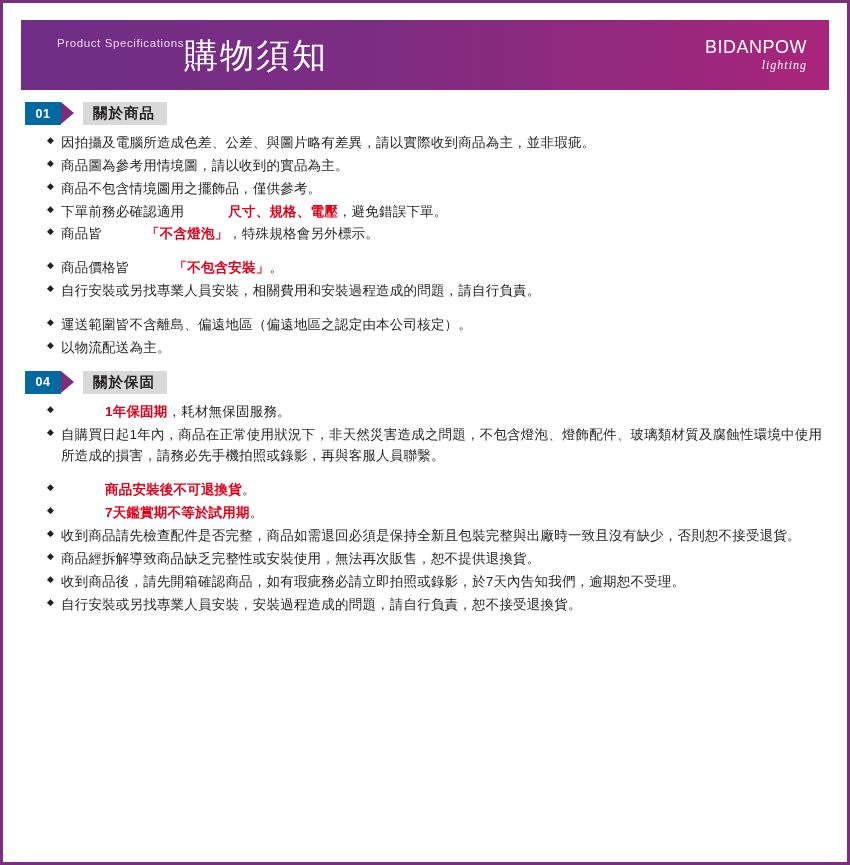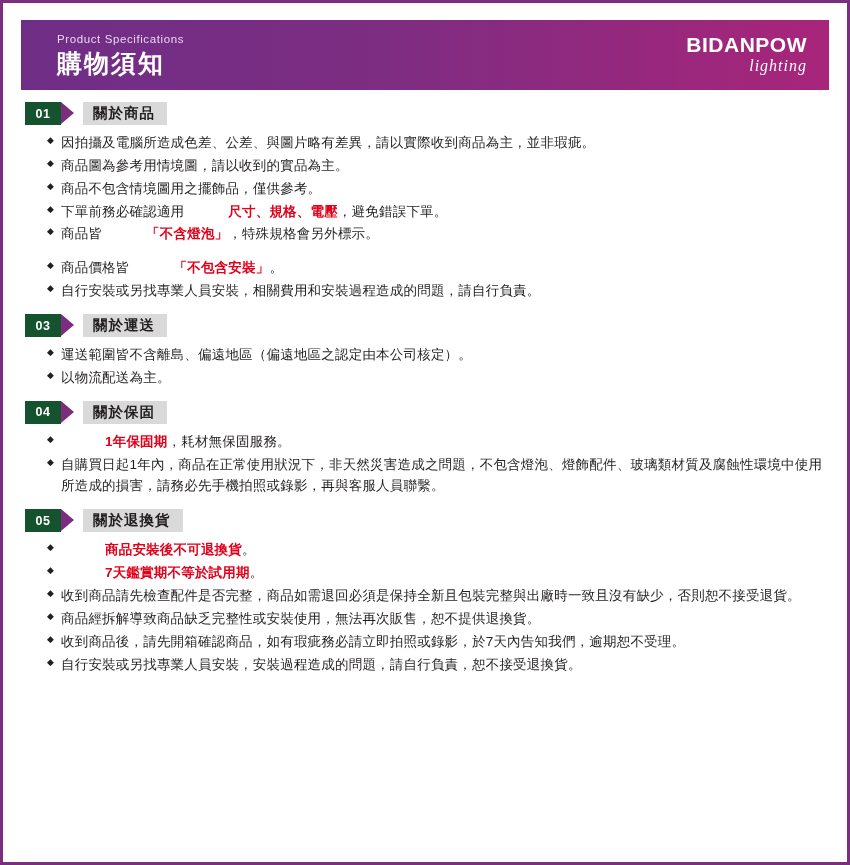--- a/index.html
+++ b/index.html
@@ -29,72 +29,72 @@
     margin: 17px 18px 0 18px;
     background: linear-gradient(90deg, #6f2e86 0%, #7d2d82 45%, #a8257a 100%);
     display: flex;
     align-items: center;
     justify-content: space-between;
     padding: 0 22px 0 36px;
     box-sizing: border-box;
   }
   .header-left {
     display: flex;
-    flex-direction: column;
+    flex-direction: row;
     justify-content: flex-end;
     line-height: 1;
   }
   .header-eyebrow {
     color: #e9d7ef;
     font-size: 11.5px;
     letter-spacing: 0.6px;
     margin-bottom: 5px;
     font-family: "Liberation Sans", sans-serif;
   }
   .header-title {
     color: #ffffff;
-    font-size: 25px;
-    font-weight: bold;
+    font-size: 34px;
+    font-weight: normal;
     letter-spacing: 2px;
   }
   .brand {
     text-align: right;
     line-height: 1;
     padding-bottom: 2px;
   }
   .brand-name {
     color: #ffffff;
-    font-size: 21px;
-    font-weight: bold;
+    font-size: 18px;
+    font-weight: normal;
     letter-spacing: 0.5px;
   }
   .brand-sub {
     color: #ffffff;
-    font-size: 16px;
+    font-size: 12px;
     font-style: italic;
     letter-spacing: 1px;
     margin-top: 3px;
     font-family: "Liberation Serif", serif;
   }
   
   .content {
     padding: 12px 20px 0 22px;
   }
   .section {
     margin-bottom: 2px;
   }
   .sec-head {
     display: flex;
     align-items: stretch;
     height: 23px;
     margin-bottom: 7px;
   }
   .sec-num {
     position: relative;
-    background: #14532d;
+    background: #0369a1;
     color: #ffffff;
     font-size: 12.5px;
     font-weight: bold;
     display: flex;
     align-items: center;
     justify-content: center;
     width: 36px;
     letter-spacing: 0.5px;
   }
   .sec-num::after {
@@ -203,24 +203,20 @@
             <span class="item-text"><span>商品價格皆</span><span class="hl-red">「不包含安裝」</span><span>。</span></span>
           </div>
           <div class="item">
             <span class="bullet">◆</span>
             <span class="item-text"><span>自行安裝或另找專業人員安裝，相關費用和安裝過程造成的問題，請自行負責。</span></span>
           </div>
         </div>
         <div class="sec-gap"></div>
       </div>
       <div class="section">
-        <div class="sec-head">
-          <div class="sec-num">03</div>
-          <div class="sec-title">關於運送</div>
-        </div>
         <div class="items">
           <div class="item">
             <span class="bullet">◆</span>
             <span class="item-text"><span>運送範圍皆不含離島、偏遠地區（偏遠地區之認定由本公司核定）。</span></span>
           </div>
           <div class="item">
             <span class="bullet">◆</span>
             <span class="item-text"><span>以物流配送為主。</span></span>
           </div>
         </div>
@@ -237,24 +233,20 @@
             <span class="item-text"><span class="hl-red">1年保固期</span><span>，耗材無保固服務。</span></span>
           </div>
           <div class="item">
             <span class="bullet">◆</span>
             <span class="item-text"><span>自購買日起1年內，商品在正常使用狀況下，非天然災害造成之問題，不包含燈泡、燈飾配件、玻璃類材質及腐蝕性環境中使用所造成的損害，請務必先手機拍照或錄影，再與客服人員聯繫。</span></span>
           </div>
         </div>
         <div class="sec-gap"></div>
       </div>
       <div class="section">
-        <div class="sec-head">
-          <div class="sec-num">05</div>
-          <div class="sec-title">關於退換貨</div>
-        </div>
         <div class="items">
           <div class="item">
             <span class="bullet">◆</span>
             <span class="item-text"><span class="hl-red">商品安裝後不可退換貨</span><span>。</span></span>
           </div>
           <div class="item">
             <span class="bullet">◆</span>
             <span class="item-text"><span class="hl-red">7天鑑賞期不等於試用期</span><span>。</span></span>
           </div>
           <div class="item">

